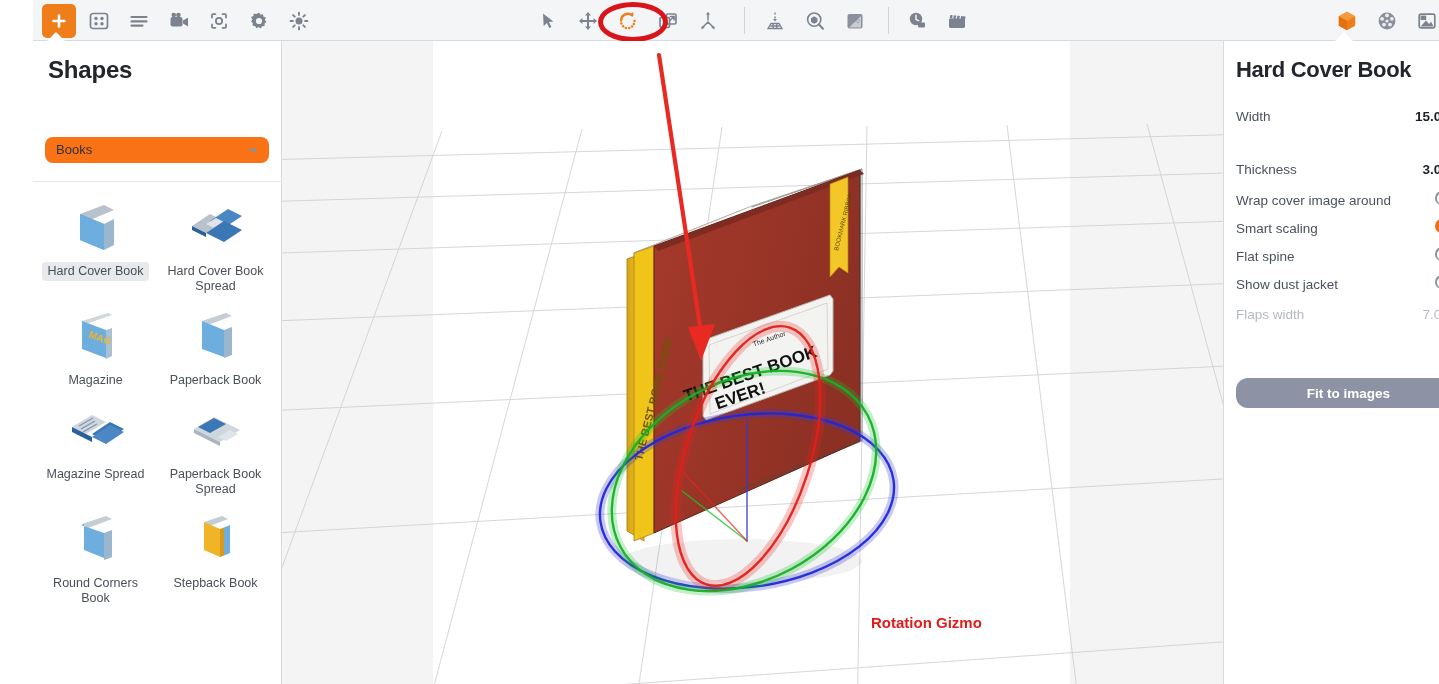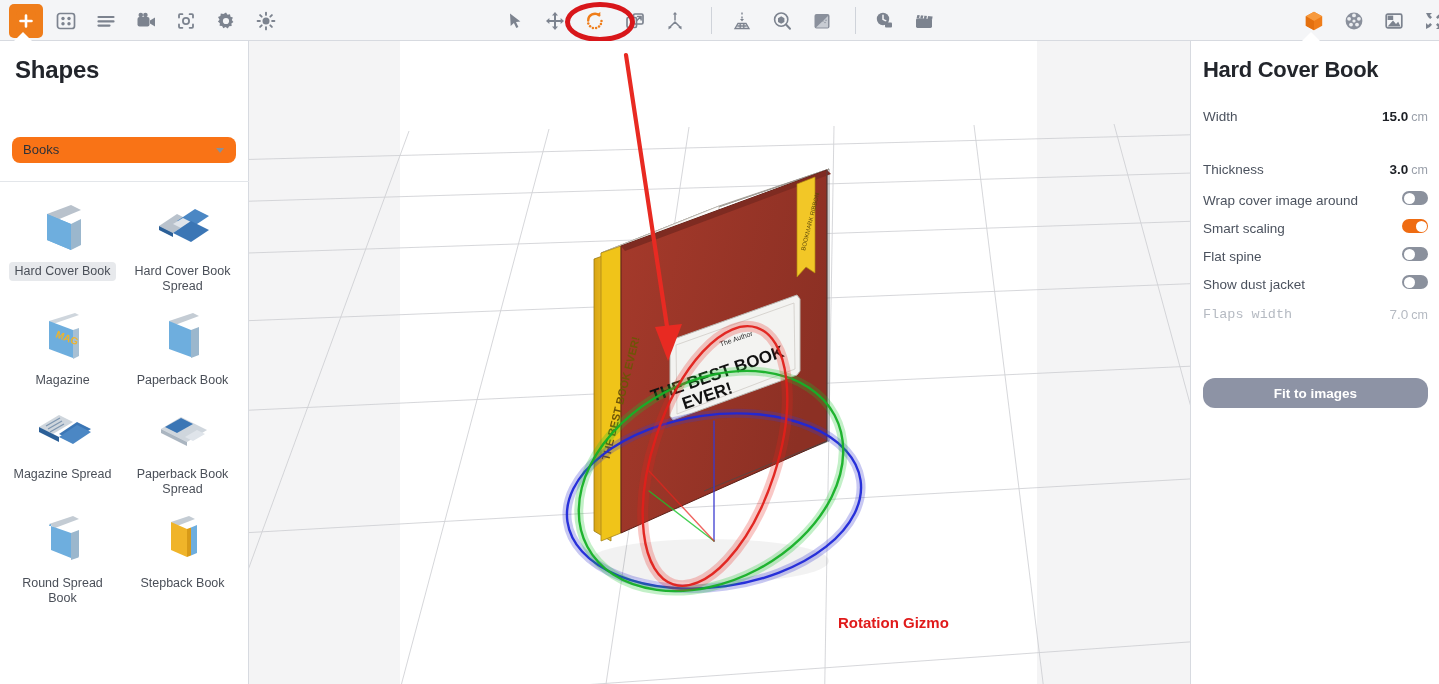--- a/index.html
+++ b/index.html
@@ -2,21 +2,21 @@
 <html><head>
 <meta charset="utf-8">
 <style>
   html,body{margin:0;padding:0;}
   body{
     width:1439px;height:684px;overflow:hidden;
     font-family:"Liberation Sans","DejaVu Sans",sans-serif;
     background:#ffffff;color:#3a3f4b;
     -webkit-font-smoothing:antialiased;
   }
-  #app{position:relative;width:1171px;height:684px;}
+  #app{position:relative;width:1171px;height:684px;margin-left:33px;}
 
   
   .toolbar{
     position:absolute;left:0;top:0;width:1439px;height:41px;
     background:#f4f5f7;border-bottom:1px solid #d7dae0;
     box-sizing:border-box;
   }
   .tb-group{position:absolute;top:0;height:41px;display:flex;align-items:center;}
   .tb-btn{
     width:34px;height:34px;margin:0 3px;border-radius:5px;
@@ -87,21 +87,21 @@
     background:#ffffff;border-left:1px solid #d7dae0;box-sizing:border-box;
   }
   .rp-title{
     position:absolute;left:12px;top:16px;font-size:22px;font-weight:bold;
     color:#22252b;letter-spacing:-.3px;
   }
   .prop-row{
     position:absolute;left:12px;width:225px;height:22px;
   }
   .prop-name{position:absolute;left:0;top:2px;font-size:13.5px;color:#4b525e;}
-  .prop-name.dim{color:#b5bac2;font-family:Liberation Mono, monospace;}
+  .prop-name.dim{color:#b5bac2;}
   .prop-val{position:absolute;right:0;top:2px;font-size:13.5px;color:#1d2026;font-weight:bold;}
   .prop-val .unit{font-weight:normal;color:#9aa0aa;font-size:12.5px;margin-left:3px;}
   .prop-val.dim{color:#b5bac2;font-weight:normal;}
   .prop-val.dim .unit{color:#b5bac2;}
   .toggle{
     position:absolute;right:0;top:0;width:26px;height:14px;border-radius:7px;
     background:#8b919d;cursor:pointer;
   }
   .toggle .knob{
     position:absolute;top:1.5px;left:1.5px;width:11px;height:11px;
@@ -426,21 +426,21 @@
       </div>
 
       <div class="shape-cell">
         <div class="shape-ico">
           <svg width="60" height="60" viewBox="0 0 60 60">
               <path d="M16 16l24-8 6 3-24 9z" fill="#c4ccd4"></path>
               <path d="M16 18a2 2 0 012-2v26l20 8v-25l-20-7z" fill="#6eaede"></path>
               <path d="M38 25l8-3v26a2 2 0 01-2 2l-6 2z" fill="#9bb7cd"></path>
             </svg>
         </div>
-        <div class="shape-lbl">Round Spread Book</div>
+        <div class="shape-lbl">Round Corners Book</div>
       </div>
 
       <div class="shape-cell">
         <div class="shape-ico">
           <svg width="60" height="60" viewBox="0 0 60 60">
               <path d="M18 14l18-6 6 3-18 7z" fill="#c4ccd4"></path>
               <path d="M18 14v28l16 7V21z" fill="#f0b429"></path>
               <path d="M34 21l4-1.5v28L34 49z" fill="#d89a18"></path>
               <path d="M38 19.5l6-2.5v28l-6 2.5z" fill="#6eaede"></path>
             </svg>

